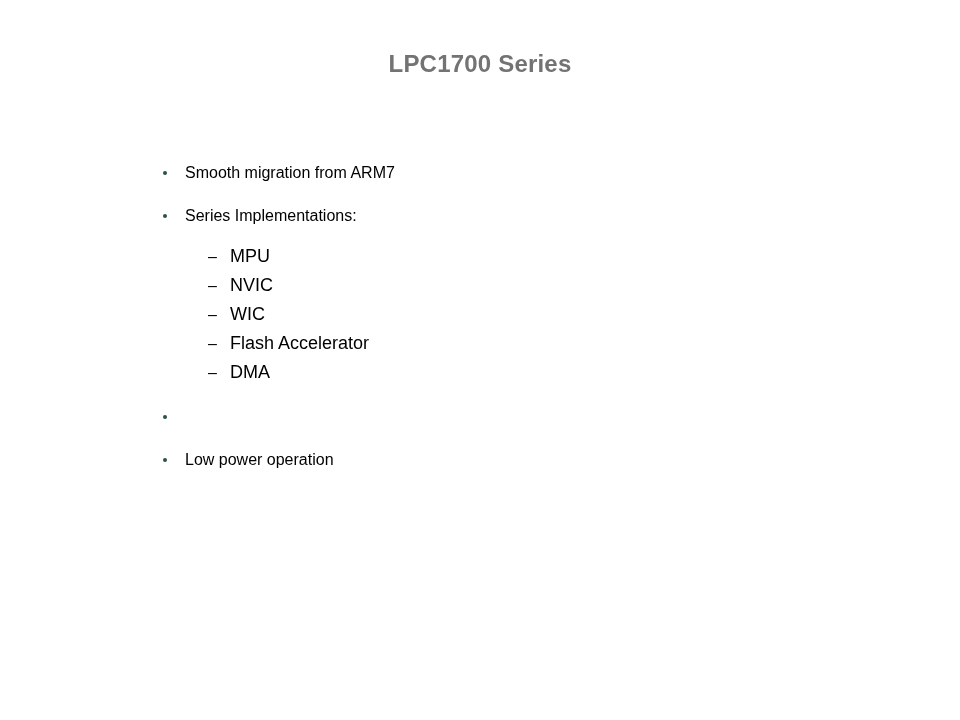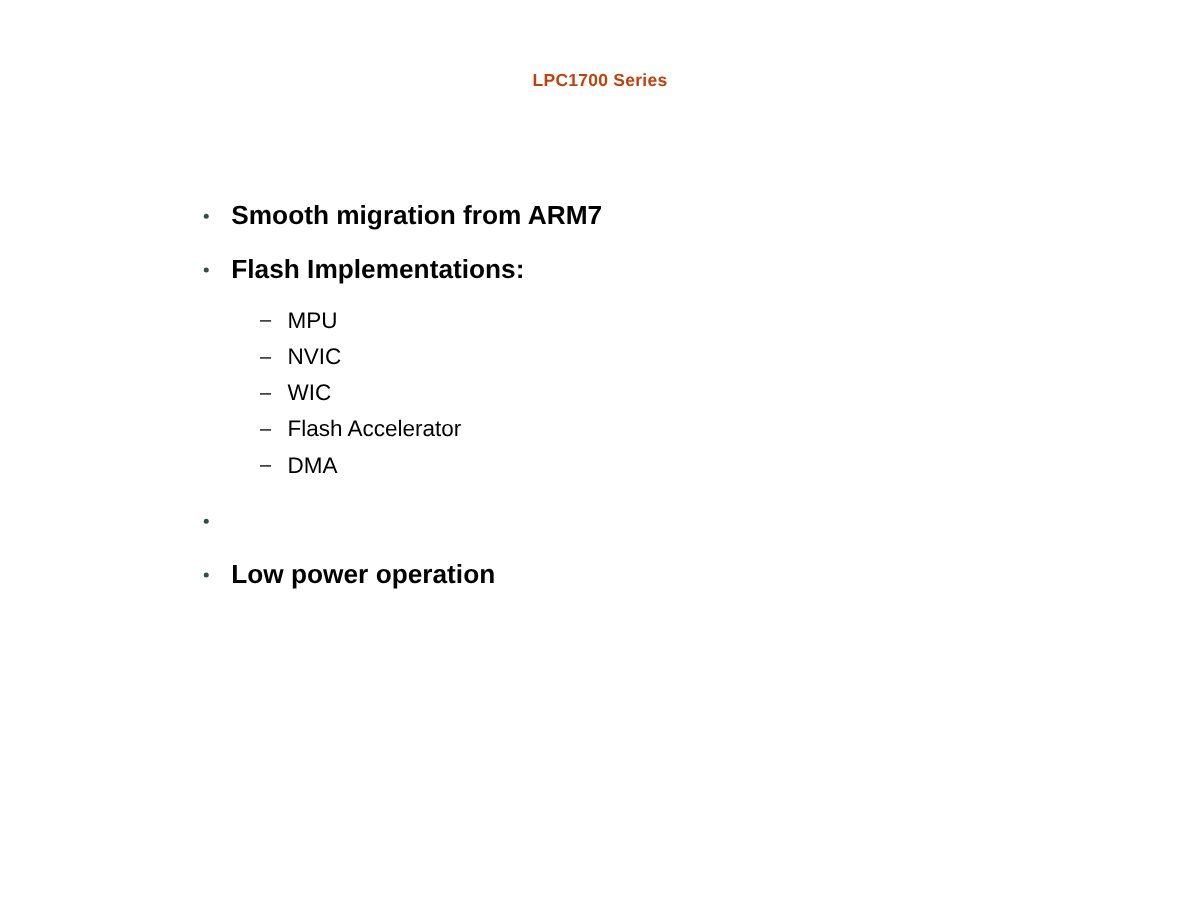--- a/index.html
+++ b/index.html
@@ -19,23 +19,23 @@
     -webkit-font-smoothing: antialiased;
   }
 
   
   .slide-title {
     position: absolute;
     left: 0;
     top: 50px;
     width: 960px;
     text-align: center;
-    font-size: 14px;
+    font-size: 24px;
     font-weight: bold;
-    color: #c2410c;
+    color: #737373;
     letter-spacing: 0.2px;
     line-height: 28px;
   }
 
   
   .body-block {
     position: absolute;
     left: 158px;
     top: 158px;
     width: 740px;
@@ -55,25 +55,24 @@
     position: absolute;
     left: 5px;
     top: 13px;
     width: 4px;
     height: 4px;
     border-radius: 50%;
     background: #2d504a;
   }
 
   .bullet-l1 .text {
-    font-size: 21px;
+    font-size: 16px;
     line-height: 30px;
     color: #000000;
     white-space: nowrap;
-    font-weight: bold;
   }
 
   
   .sub-list {
     margin-top: -2px;
     margin-bottom: 15px;
   }
 
   
   .bullet-l2 {
@@ -109,21 +108,21 @@
 
   <div class="body-block">
 
     <div class="bullet-l1">
       <span class="marker"></span>
       <span class="text">Smooth migration from ARM7</span>
     </div>
 
     <div class="bullet-l1">
       <span class="marker"></span>
-      <span class="text">Flash Implementations:</span>
+      <span class="text">Series Implementations:</span>
     </div>
 
     <div class="sub-list">
 
       <div class="bullet-l2">
         <span class="marker">–</span>
         <span class="text">MPU</span>
       </div>
 
       <div class="bullet-l2">

